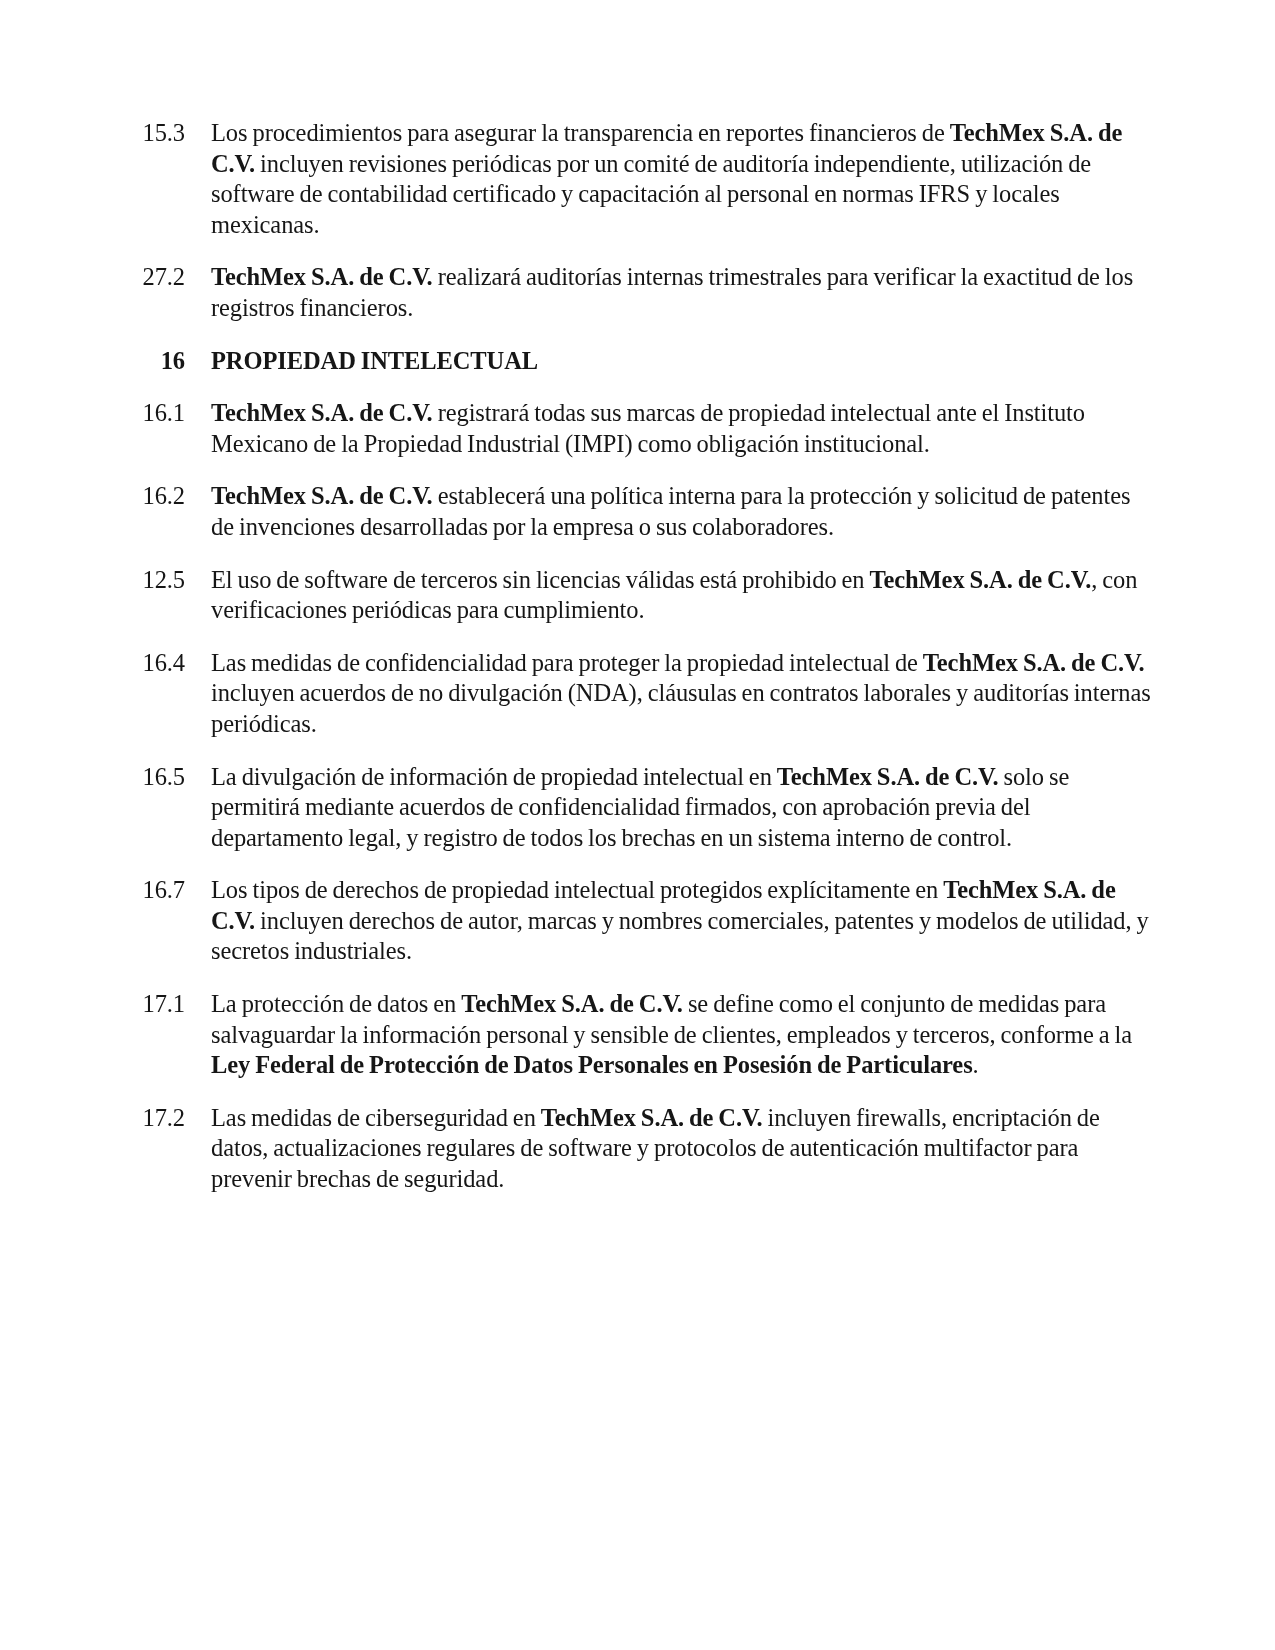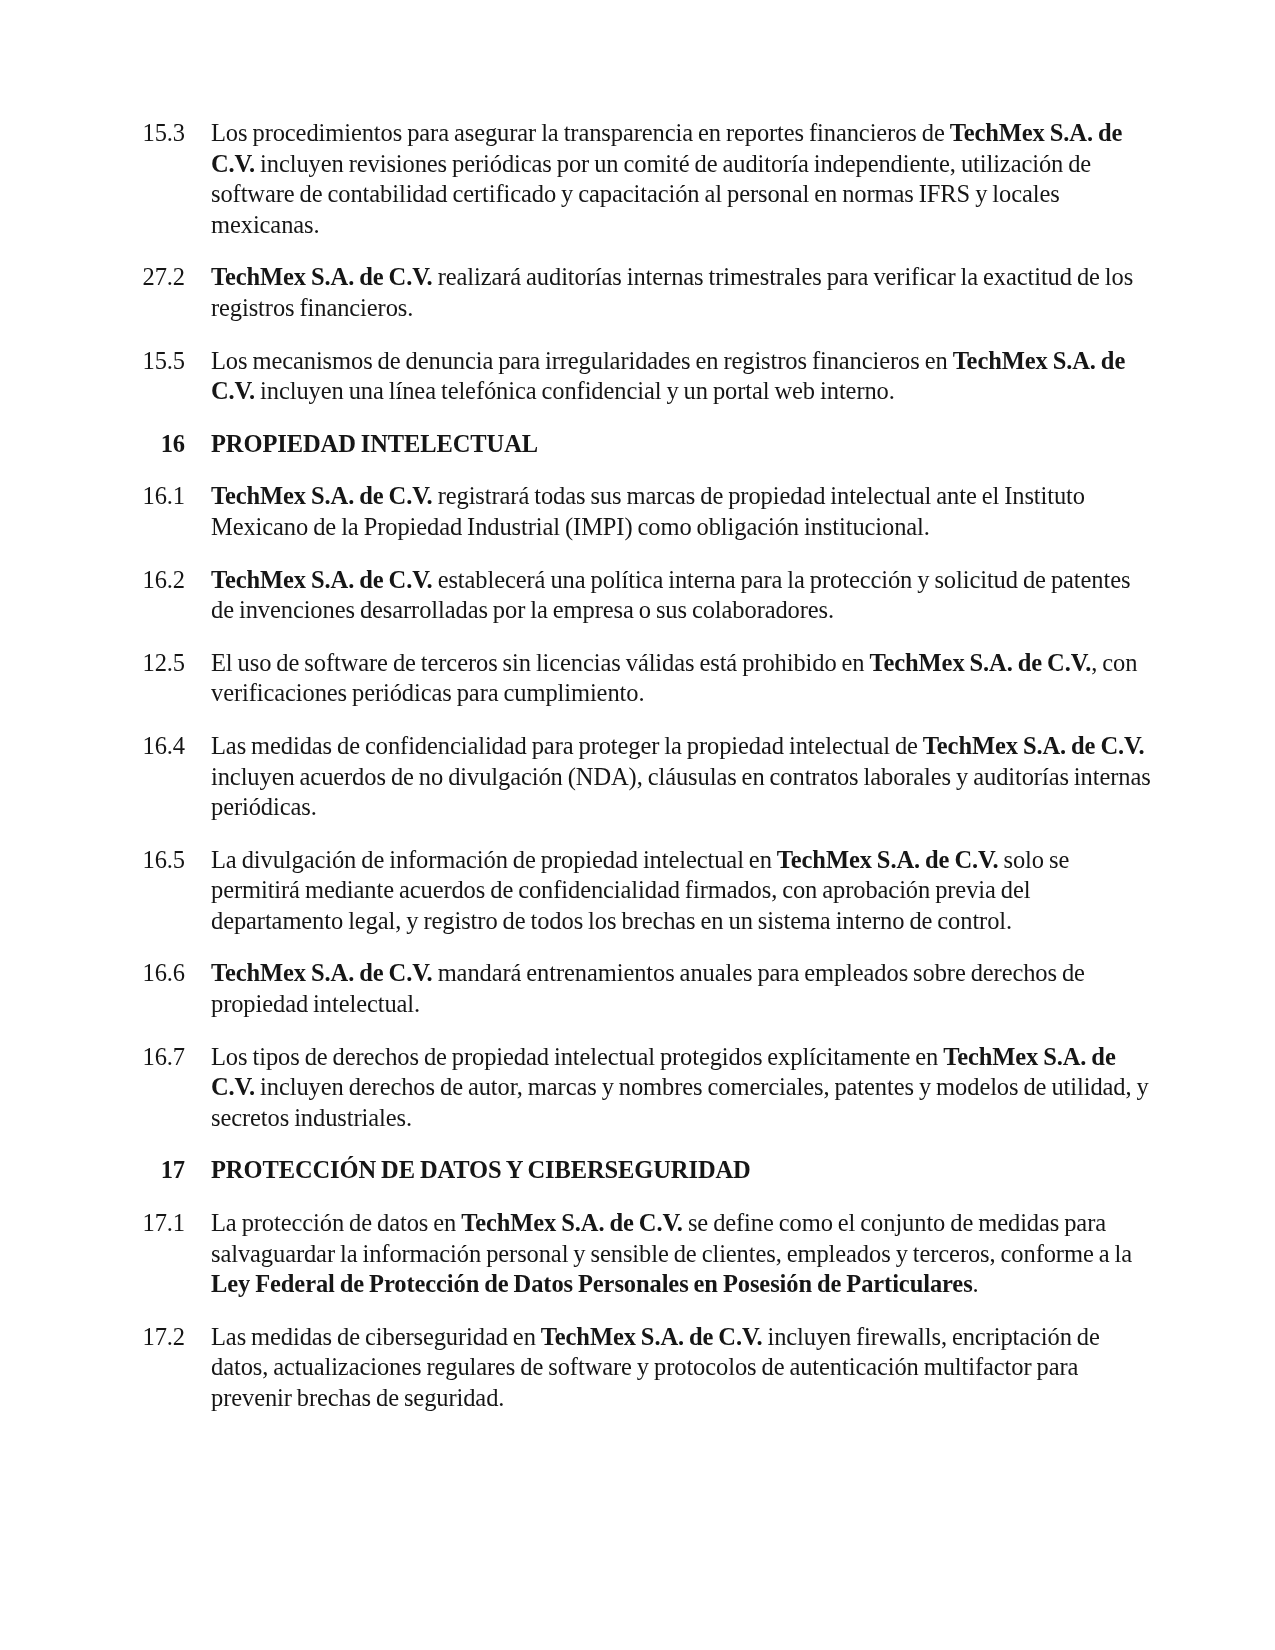--- a/index.html
+++ b/index.html
@@ -44,24 +44,20 @@
 <div class="page">
   <div id="doc">
       <div class="block item">
         <div class="numcell"><span class="num">15.3</span></div>
         <div class="text"><span>Los procedimientos para asegurar la transparencia en reportes financieros de </span><b>TechMex S.A. de C.V.</b><span> incluyen revisiones periódicas por un comité de auditoría independiente, utilización de software de contabilidad certificado y capacitación al personal en normas IFRS y locales mexicanas.</span></div>
       </div>
       <div class="block item">
         <div class="numcell"><span class="num">27.2</span></div>
         <div class="text"><b>TechMex S.A. de C.V.</b><span> realizará auditorías internas trimestrales para verificar la exactitud de los registros financieros.</span></div>
       </div>
-      <div class="block item">
-        <div class="numcell"><span class="num">15.5</span></div>
-        <div class="text"><span>Los mecanismos de denuncia para irregularidades en registros financieros en </span><b>TechMex S.A. de C.V.</b><span> incluyen una línea telefónica confidencial y un portal web interno.</span></div>
-      </div>
       <div class="block heading">
         <div class="numcell"><span class="num">16</span></div>
         <div class="text"><b>PROPIEDAD INTELECTUAL</b></div>
       </div>
       <div class="block item">
         <div class="numcell"><span class="num">16.1</span></div>
         <div class="text"><b>TechMex S.A. de C.V.</b><span> registrará todas sus marcas de propiedad intelectual ante el Instituto Mexicano de la Propiedad Industrial (IMPI) como obligación institucional.</span></div>
       </div>
       <div class="block item">
         <div class="numcell"><span class="num">16.2</span></div>
@@ -73,30 +69,22 @@
       </div>
       <div class="block item">
         <div class="numcell"><span class="num">16.4</span></div>
         <div class="text"><span>Las medidas de confidencialidad para proteger la propiedad intelectual de </span><b>TechMex S.A. de C.V.</b><span> incluyen acuerdos de no divulgación (NDA), cláusulas en contratos laborales y auditorías internas periódicas.</span></div>
       </div>
       <div class="block item">
         <div class="numcell"><span class="num">16.5</span></div>
         <div class="text"><span>La divulgación de información de propiedad intelectual en </span><b>TechMex S.A. de C.V.</b><span> solo se permitirá mediante acuerdos de confidencialidad firmados, con aprobación previa del departamento legal, y registro de todos los brechas en un sistema interno de control.</span></div>
       </div>
       <div class="block item">
-        <div class="numcell"><span class="num">16.6</span></div>
-        <div class="text"><b>TechMex S.A. de C.V.</b><span> mandará entrenamientos anuales para empleados sobre derechos de propiedad intelectual.</span></div>
-      </div>
-      <div class="block item">
         <div class="numcell"><span class="num">16.7</span></div>
         <div class="text"><span>Los tipos de derechos de propiedad intelectual protegidos explícitamente en </span><b>TechMex S.A. de C.V.</b><span> incluyen derechos de autor, marcas y nombres comerciales, patentes y modelos de utilidad, y secretos industriales.</span></div>
-      </div>
-      <div class="block heading">
-        <div class="numcell"><span class="num">17</span></div>
-        <div class="text"><b>PROTECCIÓN DE DATOS Y CIBERSEGURIDAD</b></div>
       </div>
       <div class="block item">
         <div class="numcell"><span class="num">17.1</span></div>
         <div class="text"><span>La protección de datos en </span><b>TechMex S.A. de C.V.</b><span> se define como el conjunto de medidas para salvaguardar la información personal y sensible de clientes, empleados y terceros, conforme a la </span><b>Ley Federal de Protección de Datos Personales en Posesión de Particulares</b><span>.</span></div>
       </div>
       <div class="block item">
         <div class="numcell"><span class="num">17.2</span></div>
         <div class="text"><span>Las medidas de ciberseguridad en </span><b>TechMex S.A. de C.V.</b><span> incluyen firewalls, encriptación de datos, actualizaciones regulares de software y protocolos de autenticación multifactor para prevenir brechas de seguridad.</span></div>
       </div>
     </div>

